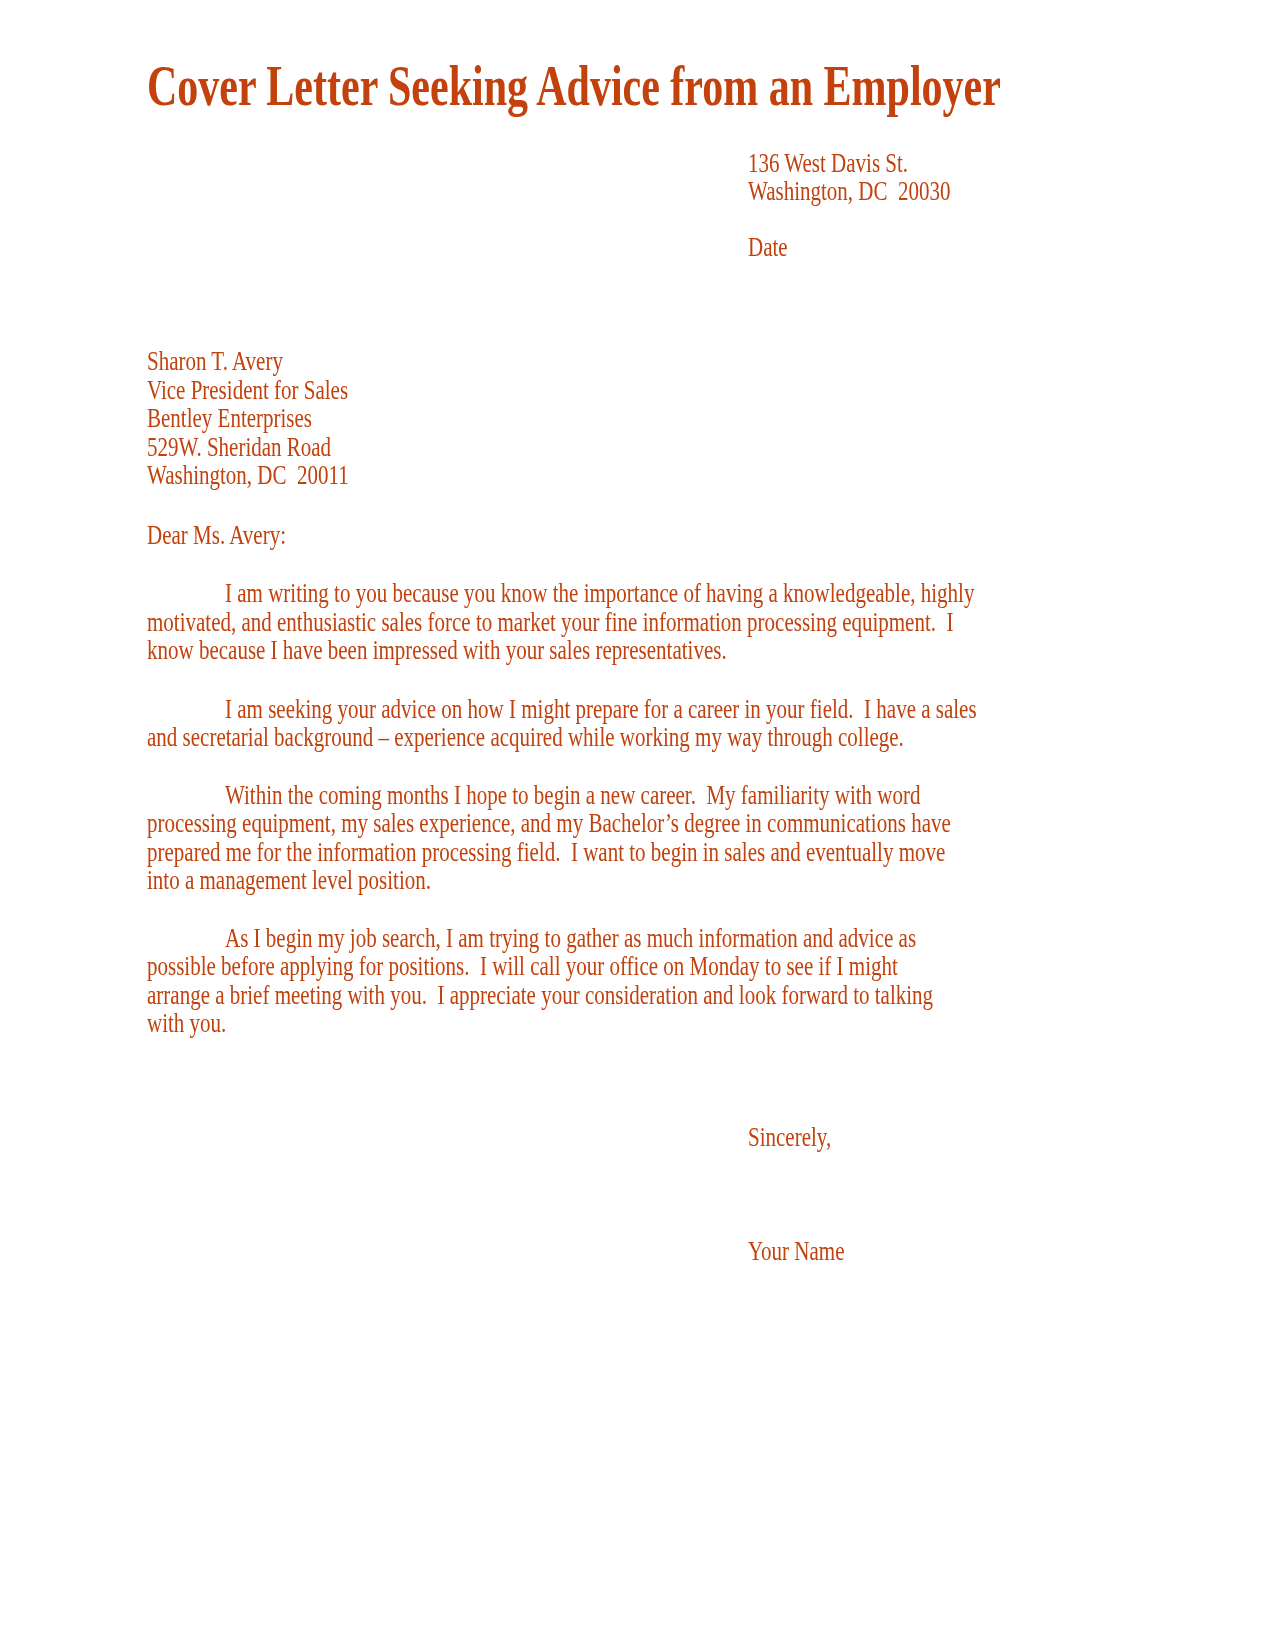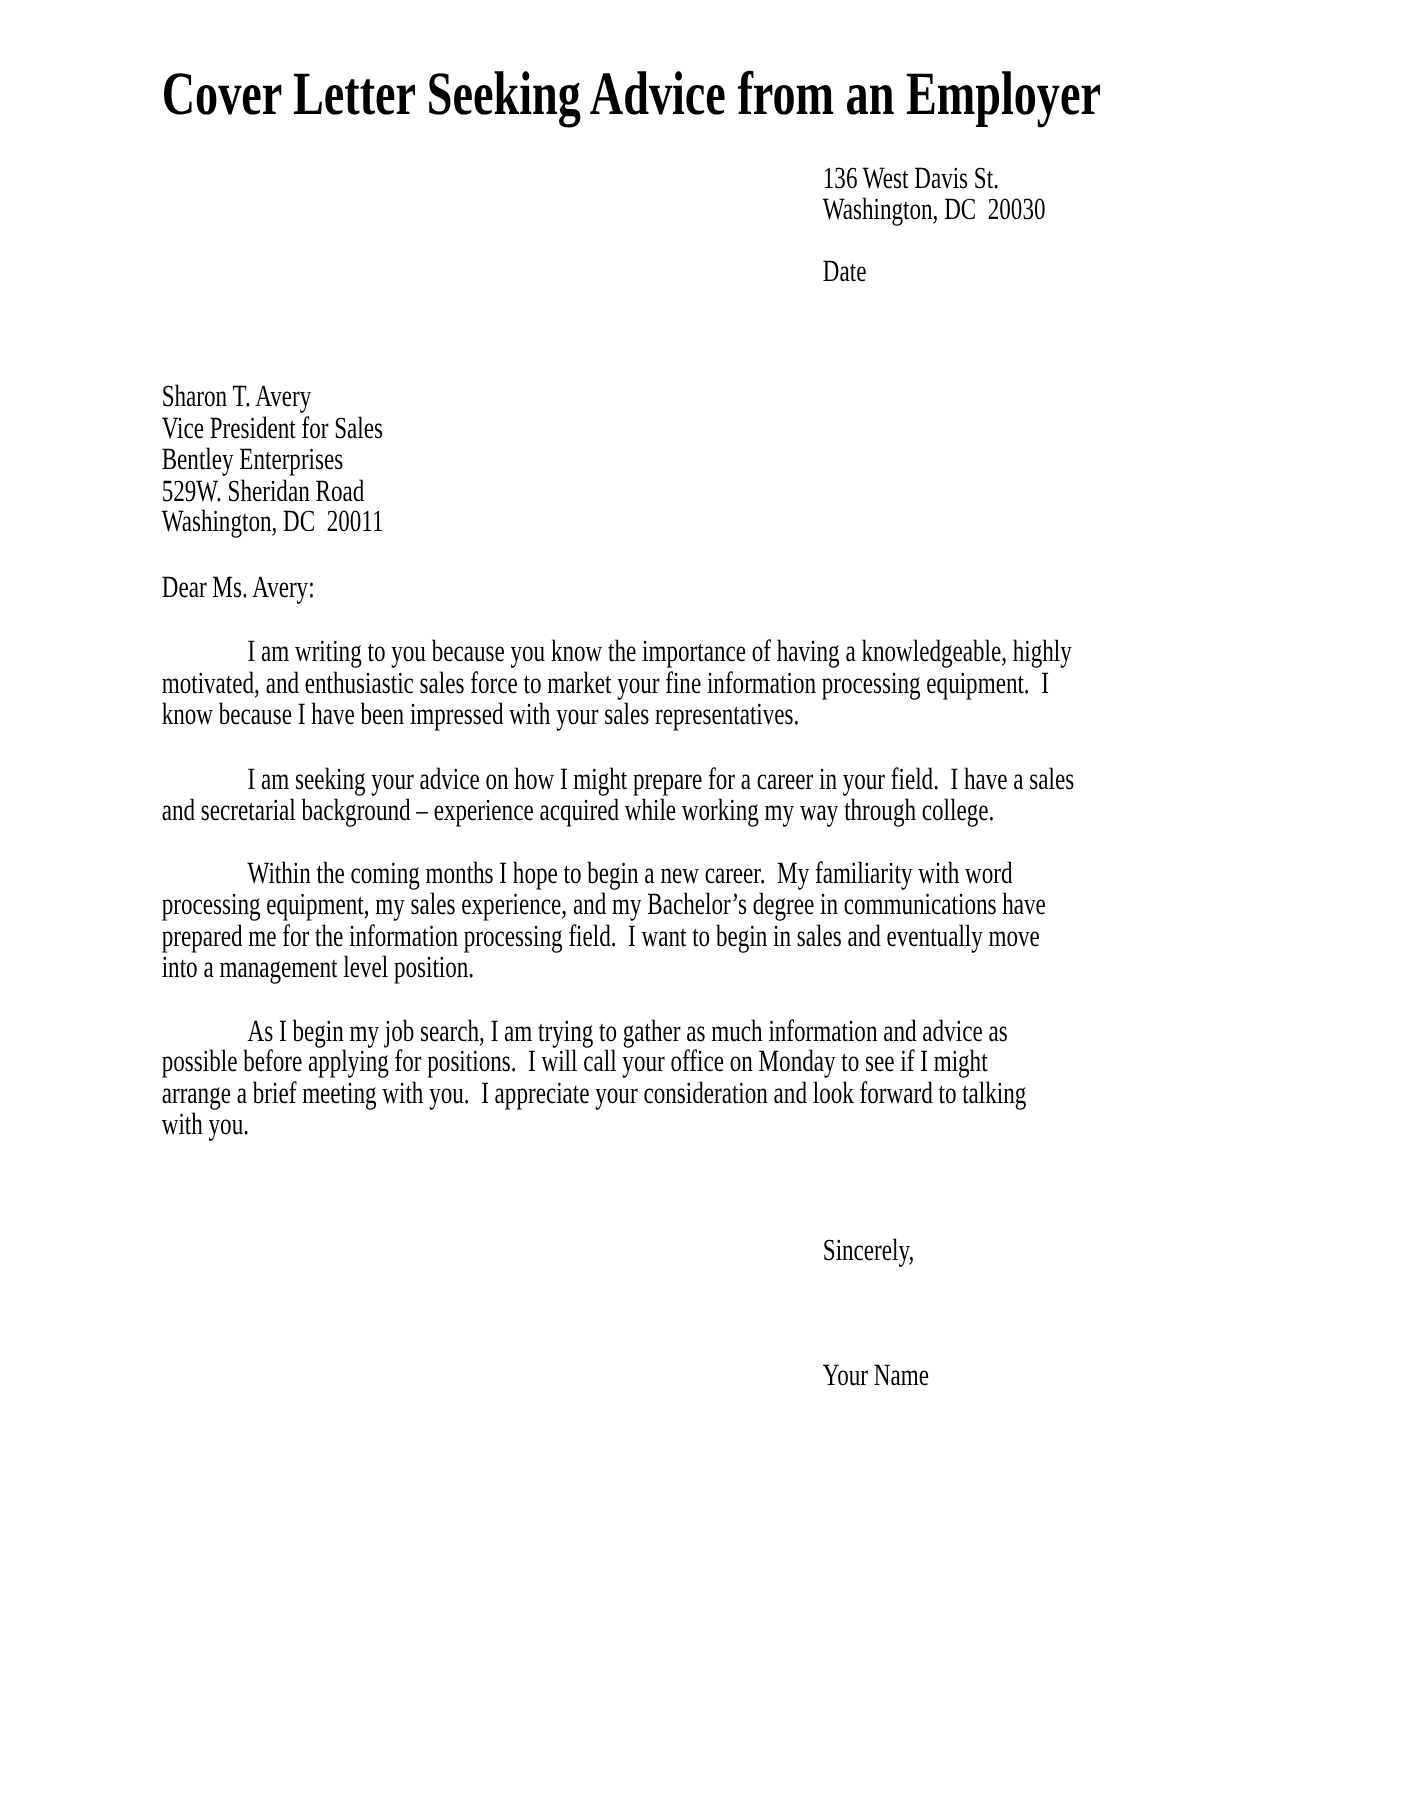--- a/index.html
+++ b/index.html
@@ -1,21 +1,21 @@
 <!DOCTYPE html>
 <html><head>
 <meta charset="utf-8">
 <style>
   html, body { margin: 0; padding: 0; background: #ffffff; }
   .page {
     position: relative;
     width: 1052px;
     height: 1650px;
     background: #ffffff;
-    color: #000000;
+    color: #c2410c;
     font-family: "Liberation Serif", "DejaVu Serif", serif;
     font-size: 28px;
     line-height: 28.5px;
     box-sizing: border-box;
     padding: 72px 20px 0 147px;
     overflow: hidden;
   }
   .page * { margin: 0; padding: 0; }
   
   .tx { transform: scaleX(0.75); transform-origin: left top; }

